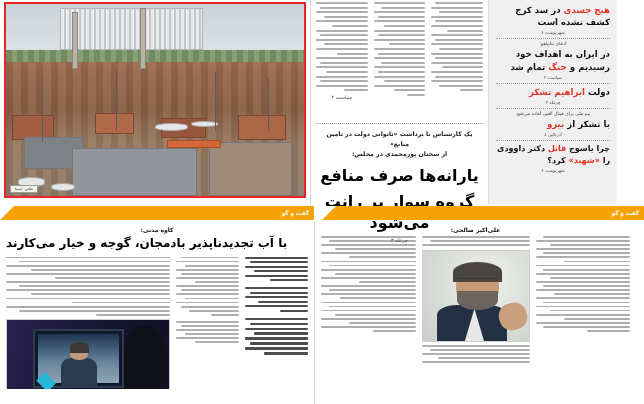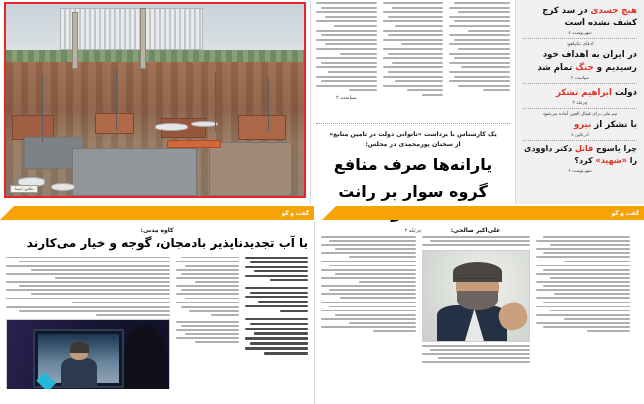--- a/index.html
+++ b/index.html
@@ -47,21 +47,21 @@
   .tank { position:absolute; border-radius:50%/40%; background:#e4e6e7; border:1px solid #a9abad; }
   .t1 { left:4%;  top:86%; width:9%;  height:7%; }
   .t2 { left:15%; top:90%; width:8%;  height:6%; }
   .t3 { left:50%; top:46%; width:11%; height:6%; }
   .t4 { left:62%; top:44%; width:9%;  height:5%; }
   .pole { position:absolute; width:1px; background:#5d5d5d; }
   .photo-credit { position:absolute; left:4px; bottom:3px; background:#f0efe9;
                   border:1px solid #9a9a9a; font-size:3.6px; padding:1px 4px; color:#333; }
 
   
-  .center-col { width:205px; height:204px; padding:2px 5px 0 5px; border-left:1px solid #d8d8d8; }
+  .center-col { width:178px; height:204px; padding:2px 5px 0 5px; border-left:1px solid #d8d8d8; }
   .news-cols { display:flex; flex-direction:row-reverse; gap:6px; height:118px; overflow:hidden; }
   .news-col { flex:1; }
   .ln { height:2px; background:#6d6d6d; margin-bottom:2.6px; opacity:.55; border-radius:1px; }
   .ln.s80{width:80%} .ln.s92{width:92%} .ln.s70{width:70%} .ln.s60{width:60%} .ln.s100{width:100%}
   .ln.s45{width:45%} .ln.s85{width:85%} .ln.s35{width:35%}
   .jump-ref { text-align:center; font-size:5px; color:#444; margin:3px 0 2px; letter-spacing:.3px; }
   .dotted { border-top:1.3px dotted #9b9b9b; margin:3px 0 5px; }
   .lead-kicker { text-align:center; font-size:6.2px; line-height:1.65; color:#1a1a1a; font-weight:bold; }
   .lead-head { text-align:center; font-weight:bold; color:#000; font-size:16px; line-height:1.32; margin-top:5px; letter-spacing:-.2px; }
   .lead-jump { text-align:center; font-size:5px; color:#444; margin-top:4px; }
@@ -87,21 +87,21 @@
   .sbar-right { width:314px; }
   .gap { width:8px; background:#fff; }
   .sbar-left { width:322px; }
 
   
   .bottom { position:absolute; left:0; top:222px; width:644px; height:182px; display:flex; flex-direction:row-reverse; }
   .art { height:182px; padding:2px 6px 0 6px; position:relative; }
   .art-right { width:314px; }
   .art-left { width:322px; border-left:1px solid #d8d8d8; }
   .byline { text-align:center; font-size:6px; font-weight:bold; color:#111; margin:2px 0 3px; }
-  .art-head { text-align:right; font-weight:bold; color:#000; font-size:13px; line-height:1.3; margin-bottom:5px; }
+  .art-head { text-align:left; font-weight:bold; color:#000; font-size:13px; line-height:1.3; margin-bottom:5px; }
   .art-head.sm { font-size:12px; }
   .art-cols { display:flex; flex-direction:row-reverse; gap:6px; height:132px; overflow:hidden; }
   .acol { flex:1; }
   .acol .ln { height:1.8px; margin-bottom:2.3px; }
 
   .inline-photo { border:1px solid #cfcfcf; position:relative; overflow:hidden; }
   .portrait { width:108px; height:92px; margin:4px auto 3px; background:#dfe3e0; }
   .p-bg { position:absolute; inset:0; background:radial-gradient(circle at 60% 35%,#eef0ec,#c9cec8); }
   .p-face { position:absolute; left:32%; top:16%; width:40%; height:46%; border-radius:50% 50% 45% 45%;
             background:#c79a78; }

